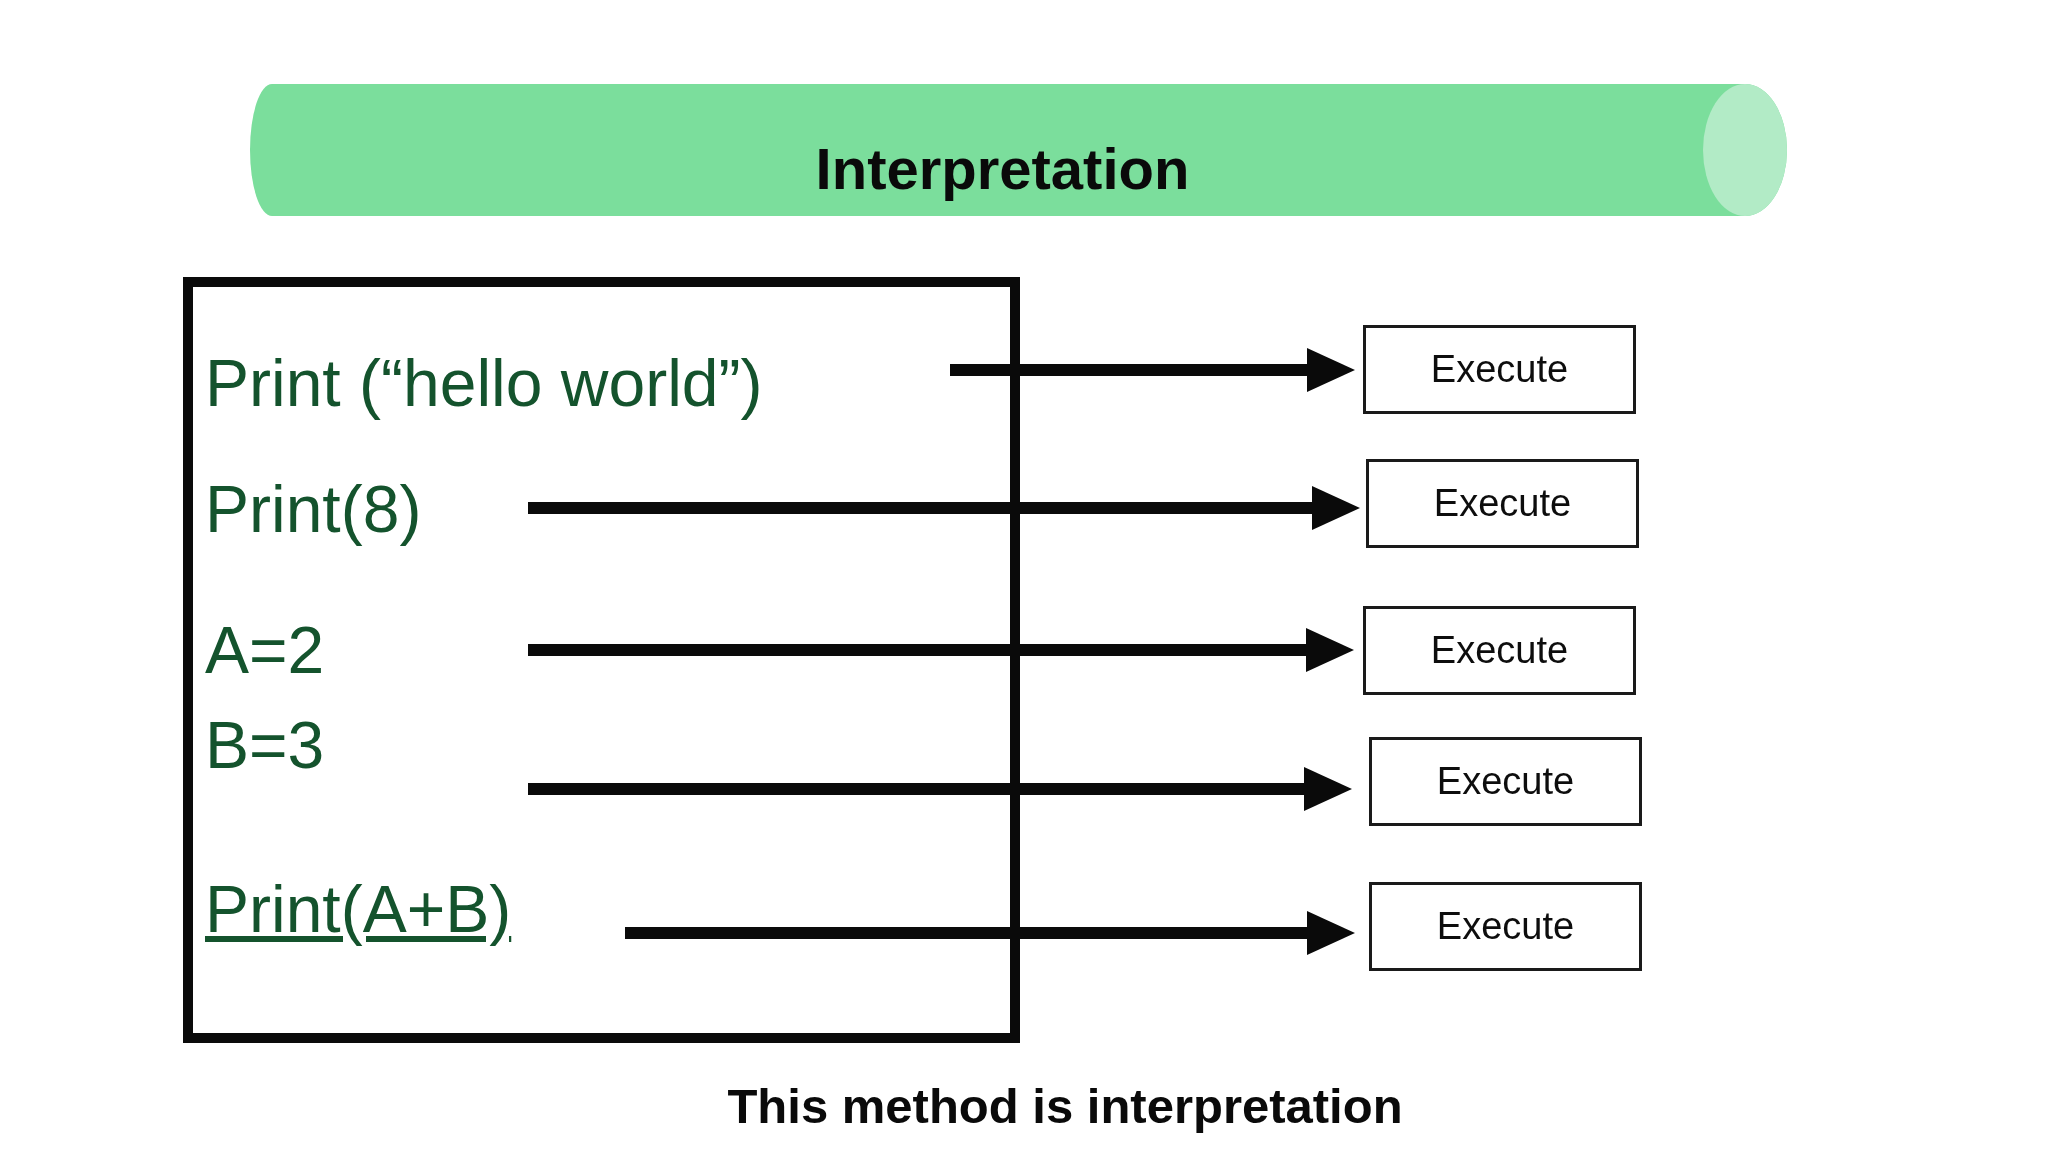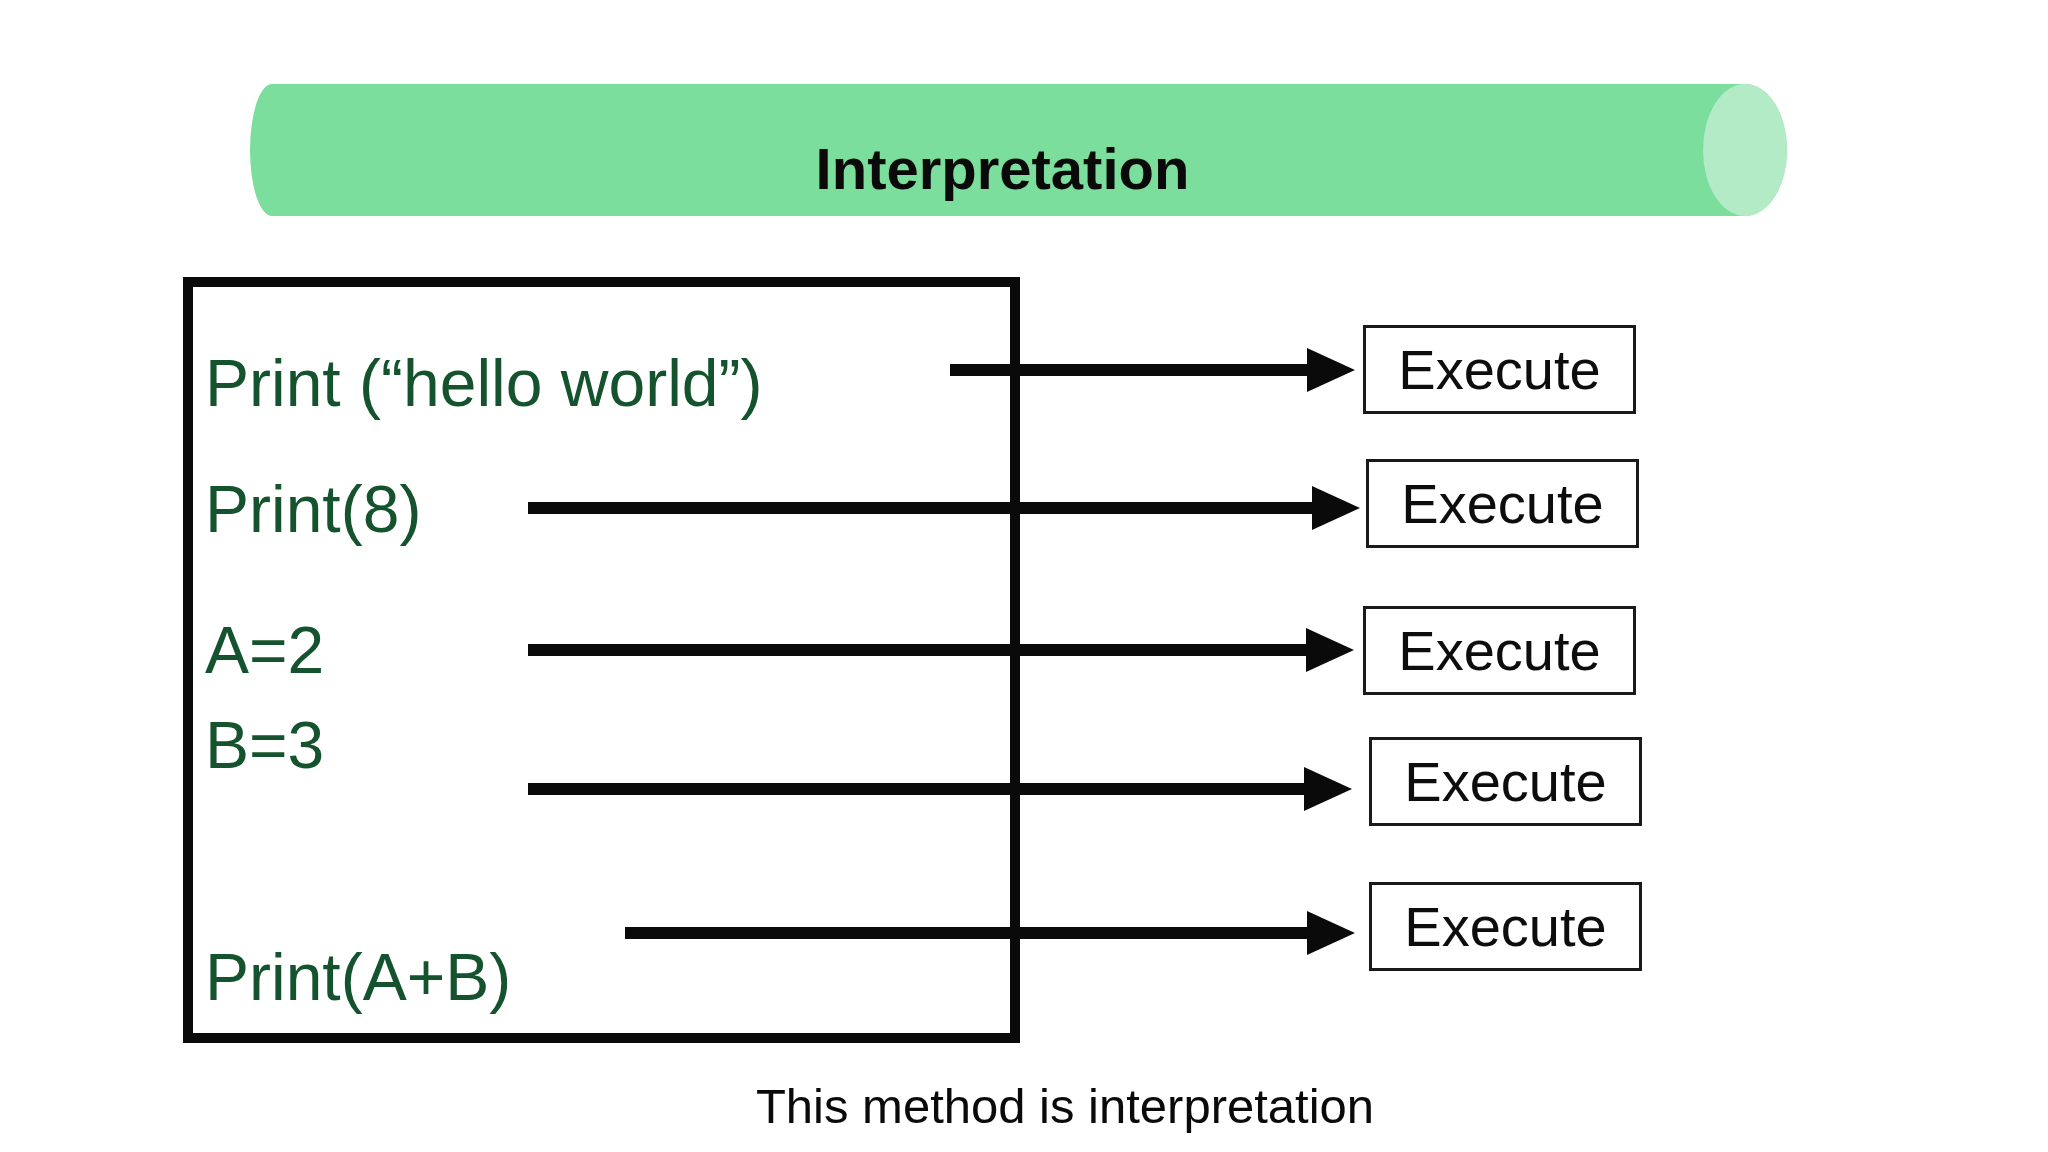--- a/index.html
+++ b/index.html
@@ -20,25 +20,25 @@
     left:183px;top:277px;width:837px;height:766px;
     border:10px solid #0a0a0a;box-sizing:border-box;background:transparent;
   }
   .code-line{
     left:205px;height:86px;line-height:86px;
     font-size:66px;font-weight:400;white-space:nowrap;color:#14532d;
   }
   .exec-box{
     width:273px;height:89px;border:3px solid #1a1a1a;box-sizing:border-box;
     background:#ffffff;display:flex;align-items:center;justify-content:center;
-    font-size:56px;color:#0d0d0d;
+    font-size:38px;color:#0d0d0d;
   }
   .caption{
     left:520px;top:1078px;width:1090px;text-align:center;
-    font-size:49px;font-weight:normal;color:#0a0a0a;white-space:nowrap;
+    font-size:49px;font-weight:bold;color:#0a0a0a;white-space:nowrap;
   }
 </style>
 </head>
 <body>
 
 <svg id="bg-svg" viewBox="0 0 2048 1152" xmlns="http://www.w3.org/2000/svg">
 
   <path d="M 272 84 L 1745 84 A 42 66 0 0 1 1745 216 L 272 216 A 22 66 0 0 1 272 84 Z" fill="#7bde9c"></path>
 
   <ellipse cx="1745" cy="150" rx="42" ry="66" fill="#b2ebc6"></ellipse>
@@ -70,21 +70,21 @@
 </svg>
 
 <div class="abs banner-title">Interpretation</div>
 
 <div class="abs code-box"></div>
 
 <div class="abs code-line" style="top:340px;">Print (“hello world”)</div>
 <div class="abs code-line" style="top:466px;">Print(8)</div>
 <div class="abs code-line" style="top:607px;">A=2</div>
 <div class="abs code-line" style="top:702px;">B=3</div>
-<div class="abs code-line" style="top:934px;">Print(A+B)</div>
+<div class="abs code-line" style="top:866px;text-decoration:underline;">Print(A+B)</div>
 
 <div class="abs exec-box" style="left:1363px;top:325px;">Execute</div>
 <div class="abs exec-box" style="left:1366px;top:459px;">Execute</div>
 <div class="abs exec-box" style="left:1363px;top:606px;">Execute</div>
 <div class="abs exec-box" style="left:1369px;top:737px;">Execute</div>
 <div class="abs exec-box" style="left:1369px;top:882px;">Execute</div>
 
 <div class="abs caption">This method is interpretation</div>
 
 </body></html>

